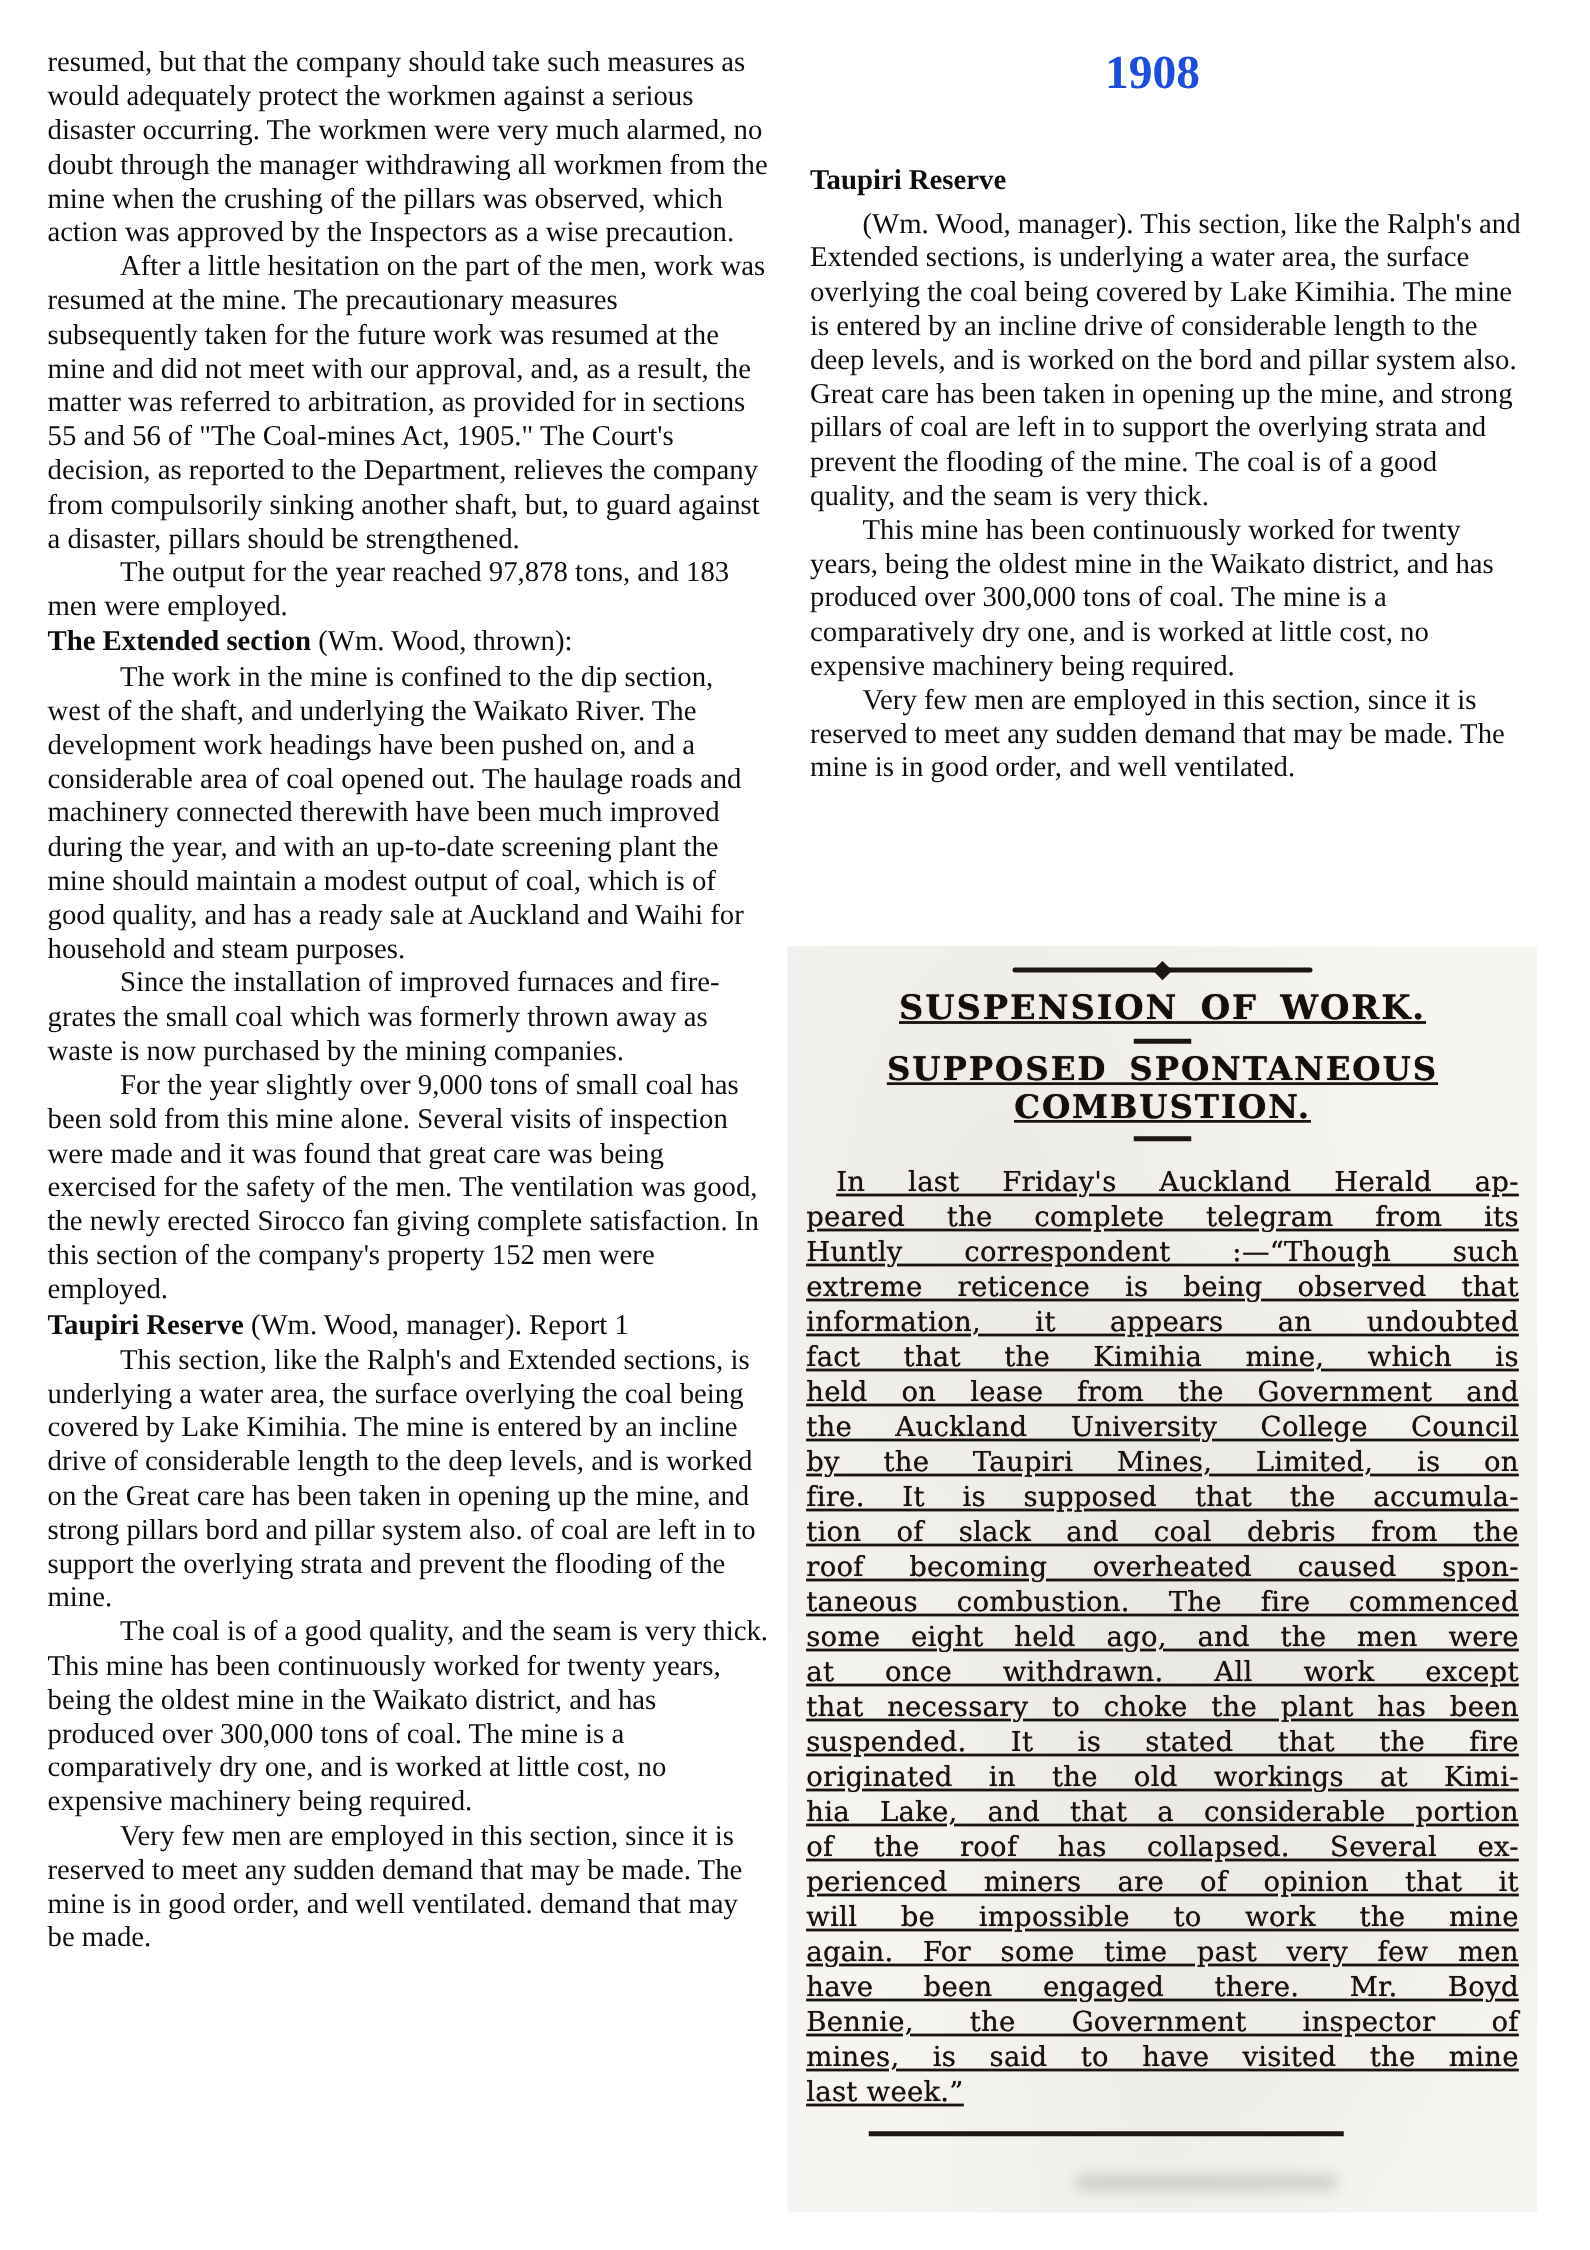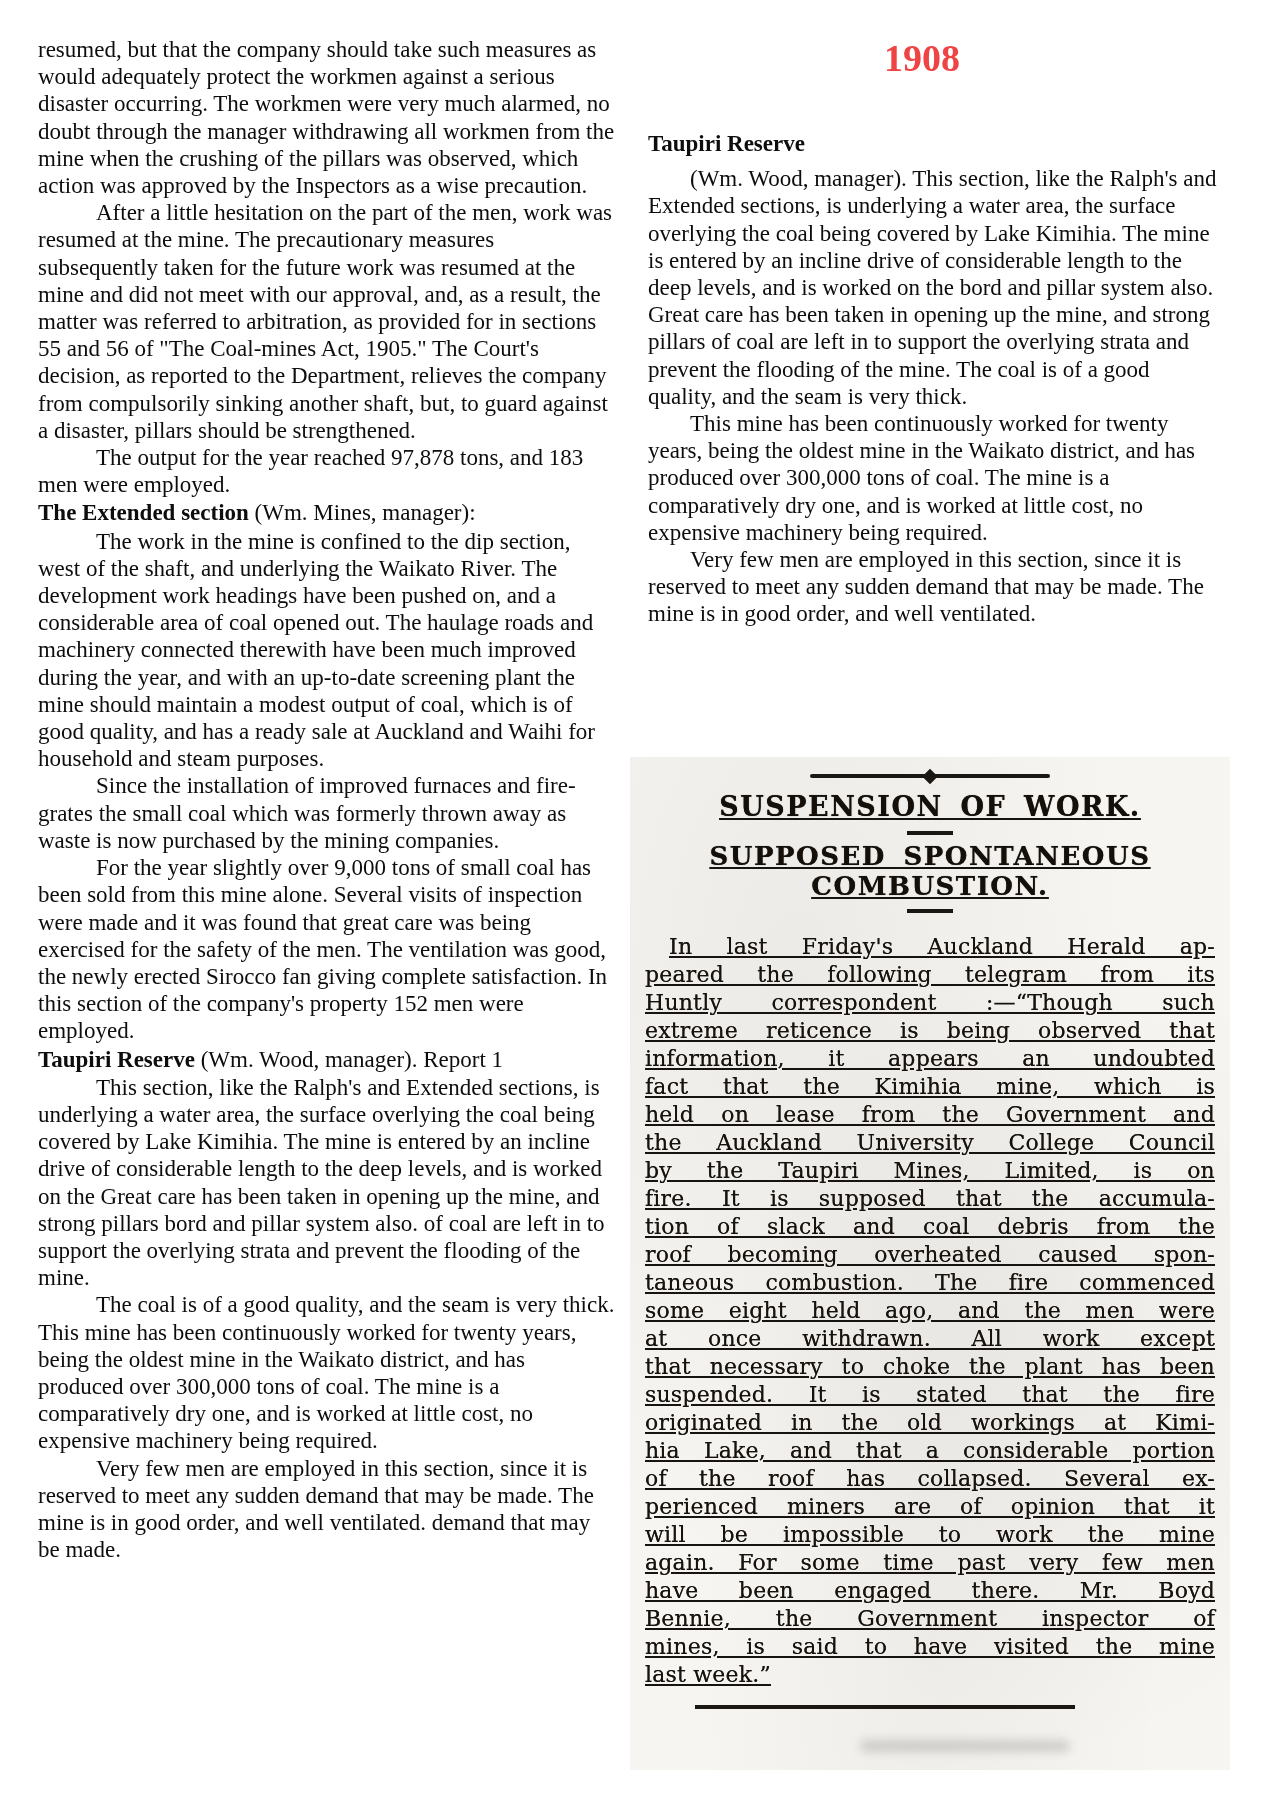--- a/index.html
+++ b/index.html
@@ -25,21 +25,21 @@
   .sec-heading {
     font-size:23px;
     line-height:27.2px;
     margin:1px 0;
   }
   .sec-heading .bold { font-weight:bold; }
   .year {
     font-size:38px;
     line-height:40px;
     font-weight:bold;
-    color:#ef4444;
+    color:#1d4ed8;
     text-align:center;
     padding-right:26px;
     margin-top:2px;
   }
   .col.right .sec-heading.first { margin-top:52px; margin-bottom:8px; }
   .col.right .body-para { margin:0; }
 
   
   .clipping {
     position:absolute;
@@ -111,21 +111,21 @@
 </style>
 </head>
 <body>
 
 <div>
 
   <div class="col left">
     <p class="body-para no-indent">resumed, but that the company should take such measures as would adequately protect the workmen against a serious disaster occurring. The workmen were very much alarmed, no doubt through the manager withdrawing all workmen from the mine when the crushing of the pillars was observed, which action was approved by the Inspectors as a wise precaution.</p>
     <p class="body-para">After a little hesitation on the part of the men, work was resumed at the mine. The precautionary measures subsequently taken for the future work was resumed at the mine and did not meet with our approval, and, as a result, the matter was referred to arbitration, as provided for in sections 55 and 56 of "The Coal-mines Act, 1905." The Court's decision, as reported to the Department, relieves the company from compulsorily sinking another shaft, but, to guard against a disaster, pillars should be strengthened.</p>
     <p class="body-para">The output for the year reached 97,878 tons, and 183 men were employed.</p>
-    <p class="sec-heading"><span class="bold">The Extended section</span><span> (Wm. Mines, manager):</span></p>
+    <p class="sec-heading"><span class="bold">The Extended section</span><span> (Wm. Wood, thrown):</span></p>
     <p class="body-para">The work in the mine is confined to the dip section, west of the shaft, and underlying the Waikato River. The development work headings have been pushed on, and a considerable area of coal opened out. The haulage roads and machinery connected therewith have been much improved during the year, and with an up-to-date screening plant the mine should maintain a modest output of coal, which is of good quality, and has a ready sale at Auckland and Waihi for household and steam purposes.</p>
     <p class="body-para">Since the installation of improved furnaces and fire-grates the small coal which was formerly thrown away as waste is now purchased by the mining companies.</p>
     <p class="body-para">For the year slightly over 9,000 tons of small coal has been sold from this mine alone. Several visits of inspection were made and it was found that great care was being exercised for the safety of the men. The ventilation was good, the newly erected Sirocco fan giving complete satisfaction. In this section of the company's property 152 men were employed.</p>
     <p class="sec-heading"><span class="bold">Taupiri Reserve</span><span> (Wm. Wood, manager). Report 1</span></p>
     <p class="body-para">This section, like the Ralph's and Extended sections, is underlying a water area, the surface overlying the coal being covered by Lake Kimihia. The mine is entered by an incline drive of considerable length to the deep levels, and is worked on the Great care has been taken in opening up the mine, and strong pillars bord and pillar system also. of coal are left in to support the overlying strata and prevent the flooding of the mine.</p>
     <p class="body-para">The coal is of a good quality, and the seam is very thick. This mine has been continuously worked for twenty years, being the oldest mine in the Waikato district, and has produced over 300,000 tons of coal. The mine is a comparatively dry one, and is worked at little cost, no expensive machinery being required.</p>
     <p class="body-para">Very few men are employed in this section, since it is reserved to meet any sudden demand that may be made.  The mine is in good order, and well ventilated. demand that may be made.</p>
   </div>
 
   <div class="col right">
@@ -143,21 +143,21 @@
     </div>
     <div class="headline">SUSPENSION OF WORK.</div>
     <div class="dash"></div>
     <div class="headline sub">
       <div>SUPPOSED SPONTANEOUS</div>
       <div>COMBUSTION.</div>
     </div>
     <div class="dash"></div>
     <div class="clip-body">
       <div class="clip-line first">In last Friday's Auckland Herald ap-</div>
-      <div class="clip-line">peared the following telegram from its</div>
+      <div class="clip-line">peared the complete telegram from its</div>
       <div class="clip-line">Huntly correspondent :—“Though such</div>
       <div class="clip-line">extreme reticence is being observed that</div>
       <div class="clip-line">information, it appears an undoubted</div>
       <div class="clip-line">fact that the Kimihia mine, which is</div>
       <div class="clip-line">held on lease from the Government and</div>
       <div class="clip-line">the Auckland University College Council</div>
       <div class="clip-line">by the Taupiri Mines, Limited, is on</div>
       <div class="clip-line">fire.  It is supposed that the accumula-</div>
       <div class="clip-line">tion of slack and coal debris from the</div>
       <div class="clip-line">roof becoming overheated caused spon-</div>

